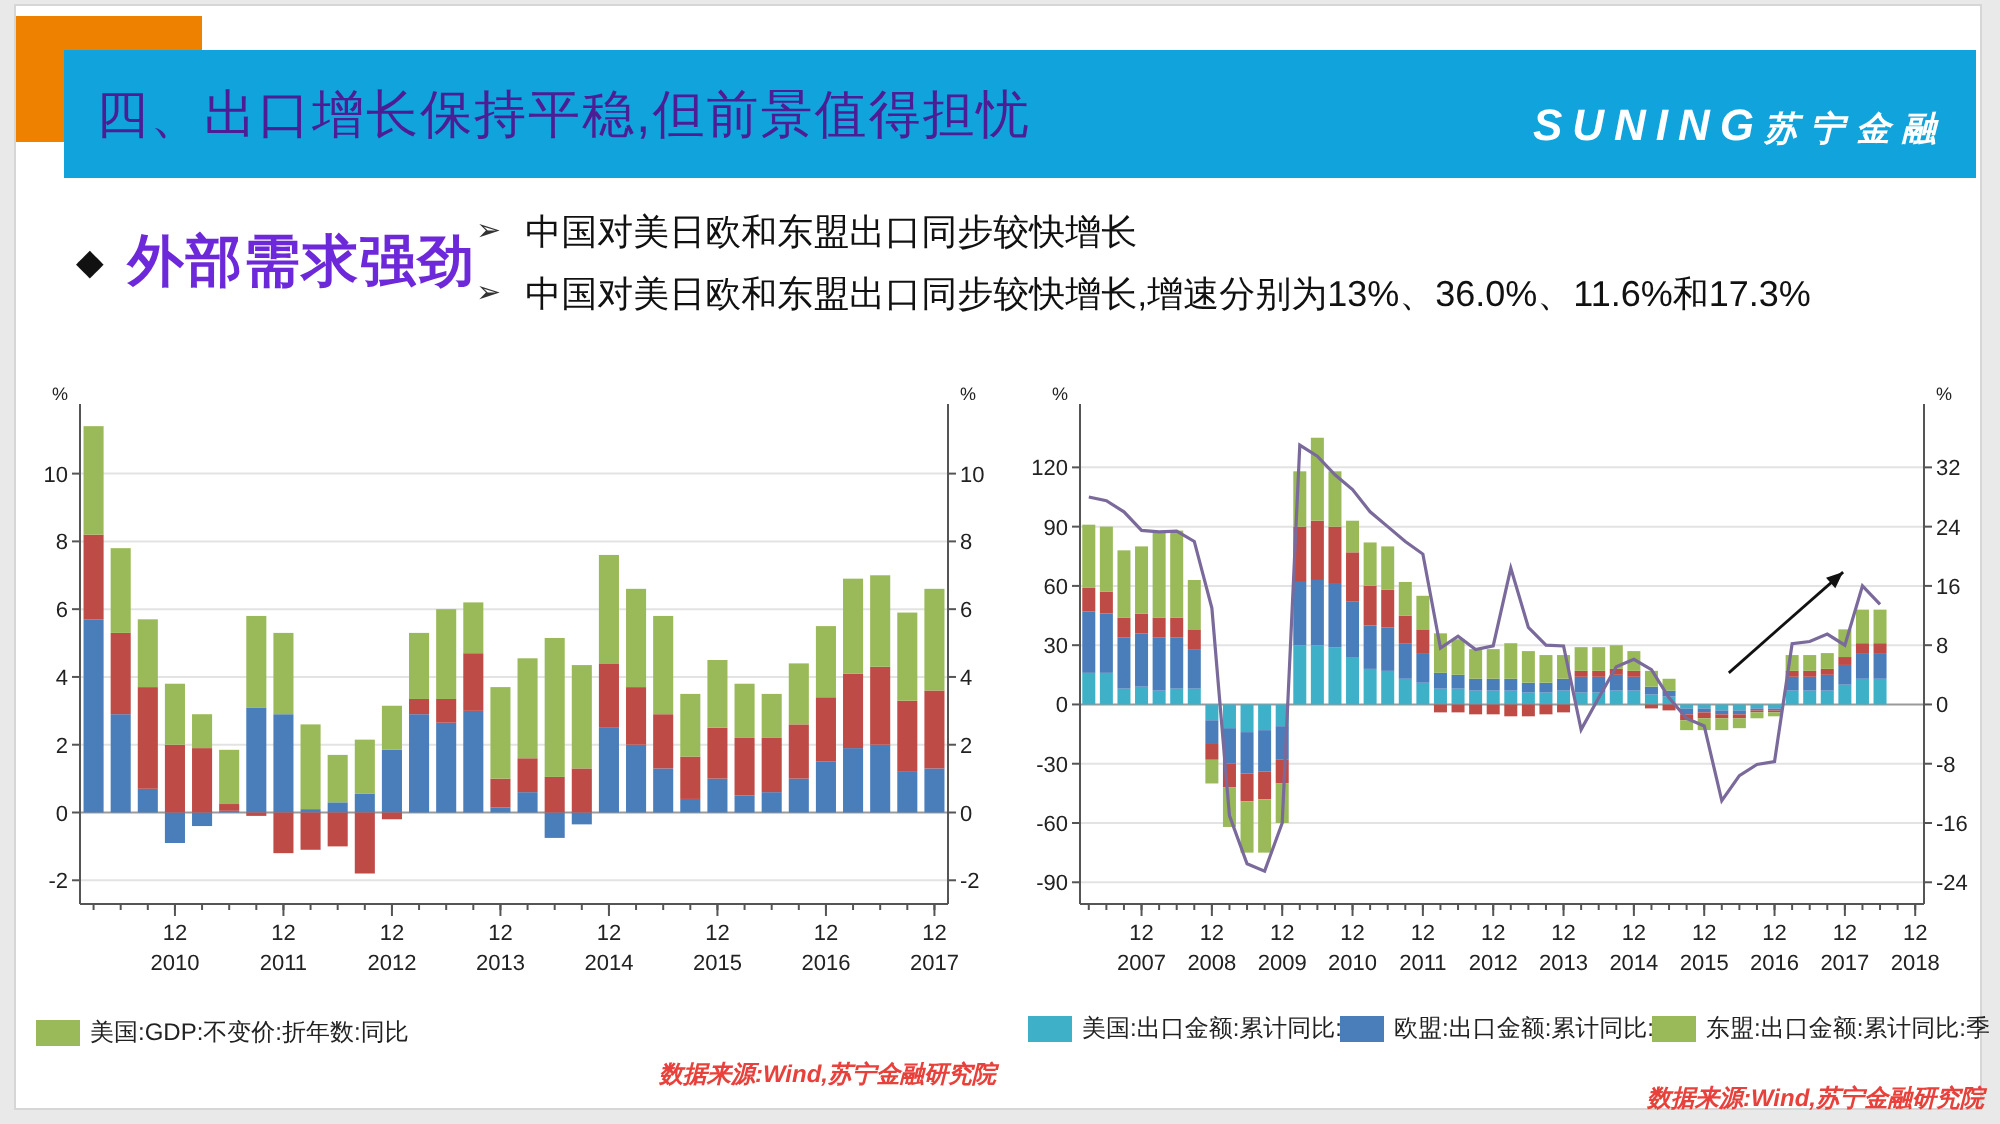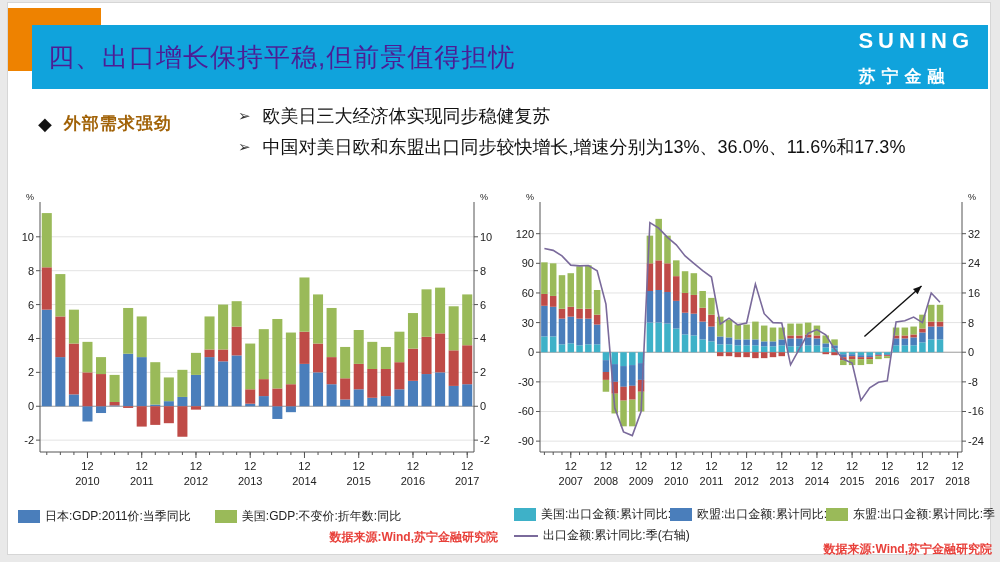--- a/index.html
+++ b/index.html
@@ -2,41 +2,41 @@
 <html><head>
 <meta charset="utf-8">
 <style>
   html,body{margin:0;padding:0;}
   body{font-family:"Liberation Sans","DejaVu Sans",sans-serif;background:#e9e9e9;}
   .stage{position:relative;width:1000px;height:562px;background:#e9e9e9;overflow:hidden;}
   .slide{position:absolute;left:7px;top:2px;width:984px;height:553px;background:#ffffff;border:1px solid #d6d6d6;box-sizing:border-box;}
   .accent-square{position:absolute;left:8px;top:8px;width:93px;height:63px;z-index:1;}
   .header-bar{position:absolute;left:32px;top:25px;width:956px;height:64px;z-index:2;display:flex;align-items:center;justify-content:space-between;box-sizing:border-box;padding:0 14px 0 16px;}
   .slide-title{color:#4c1d95;font-size:26px;font-weight:normal;letter-spacing:1px;white-space:nowrap;}
-  .logo{display:flex;flex-direction:column;align-items:flex-start;color:#ffffff;line-height:1.05;}
+  .logo{display:flex;flex-direction:row;align-items:flex-end;color:#ffffff;line-height:1.05;font-style:italic;}
   .logo-en{font-size:22px;font-weight:bold;letter-spacing:5px;}
   .logo-cn{font-size:17px;font-weight:bold;letter-spacing:6px;margin-top:16px;}
   .section-row{position:absolute;left:38px;top:112px;z-index:2;display:flex;align-items:center;}
   .diamond{font-size:18px;color:#111;margin-right:12px;}
-  .section-title{font-size:17px;font-weight:bold;color:#a16207;letter-spacing:1px;border-bottom:0;}
+  .section-title{font-size:28px;font-weight:bold;color:#6d28d9;letter-spacing:1px;border-bottom:0;}
   .bullets{position:absolute;left:238px;top:104px;z-index:2;}
   .bullet-row{display:flex;align-items:flex-start;margin-bottom:7px;}
   .bullet-arrow{font-size:15px;color:#333;margin-right:12px;line-height:24px;}
   .bullet-text{font-size:18px;color:#111;line-height:24px;white-space:nowrap;}
   .chart-box{position:absolute;top:192px;}
   #chart-left{left:10px;width:492px;height:300px;}
   #chart-right{left:512px;width:482px;height:300px;}
   .legend{position:absolute;display:flex;flex-wrap:wrap;align-items:center;font-size:12px;color:#222;}
   #legend-left{left:18px;top:508px;width:480px;gap:24px;}
   #legend-right{left:514px;top:506px;width:482px;}
   #legend-right .legend-item{width:156px;margin-bottom:4px;}
   .legend-item{display:flex;align-items:center;white-space:nowrap;}
   .swatch{display:inline-block;width:22px;height:13px;margin-right:5px;flex:none;}
   .line-swatch{display:inline-block;width:24px;height:2px;margin-right:5px;flex:none;}
-  .source-note{position:absolute;font-size:12px;font-weight:bold;white-space:nowrap;}
+  .source-note{position:absolute;font-size:12px;font-weight:bold;font-style:italic;white-space:nowrap;}
   #source-left{left:10px;top:529px;width:488px;text-align:right;}
   #source-right{left:512px;top:541px;width:480px;text-align:right;}
   svg text{font-family:"Liberation Sans","DejaVu Sans",sans-serif;}
 </style>
 </head>
 <body>
 
 <div class="stage">
   <div class="slide"></div>
 
@@ -51,21 +51,21 @@
   </div>
 
   <div class="section-row">
     <span class="diamond">◆</span>
     <span class="section-title">外部需求强劲</span>
   </div>
 
   <div class="bullets">
     <div class="bullet-row">
       <span class="bullet-arrow">➢</span>
-      <span class="bullet-text">欧美日三大经济体实现同步稳健复苏</span>
+      <span class="bullet-text">中国对美日欧和东盟出口同步较快增长</span>
     </div>
     <div class="bullet-row">
       <span class="bullet-arrow">➢</span>
       <span class="bullet-text">中国对美日欧和东盟出口同步较快增长,增速分别为13%、36.0%、11.6%和17.3%</span>
     </div>
   </div>
 
   <div class="chart-box" id="chart-left"><svg width="492" height="300">
         <line x1="30" y1="248.13888888888889" x2="464" y2="248.13888888888889" stroke="#e3e3e3" stroke-width="1"></line>
         <line x1="30" y1="214.25" x2="464" y2="214.25" stroke="#9a9a9a" stroke-width="1"></line>
@@ -574,42 +574,34 @@
         <line x1="410.4375" y1="260" x2="410.4375" y2="266" stroke="#555"></line>
         <text x="410.4375" y="278" text-anchor="middle" font-size="11" fill="#222">12</text>
         <text x="410.4375" y="293" text-anchor="middle" font-size="11" fill="#222">2017</text>
         <line x1="445.6041666666667" y1="260" x2="445.6041666666667" y2="266" stroke="#555"></line>
         <text x="445.6041666666667" y="278" text-anchor="middle" font-size="11" fill="#222">12</text>
         <text x="445.6041666666667" y="293" text-anchor="middle" font-size="11" fill="#222">2018</text>
       </svg></div>
 
   <div class="legend" id="legend-left">
       <div class="legend-item">
-        <span class="swatch" style="background: rgb(74, 126, 187);"></span>
-        <span>日本:GDP:2011价:当季同比</span>
-      </div>
-      <div class="legend-item">
         <span class="swatch" style="background: rgb(154, 186, 89);"></span>
         <span>美国:GDP:不变价:折年数:同比</span>
       </div>
     </div>
   <div class="legend" id="legend-right">
       <div class="legend-item">
         <span class="swatch" style="background: rgb(62, 177, 200);"></span>
         <span>美国:出口金额:累计同比:季</span>
       </div>
       <div class="legend-item">
         <span class="swatch" style="background: rgb(74, 126, 187);"></span>
         <span>欧盟:出口金额:累计同比:季</span>
       </div>
       <div class="legend-item">
         <span class="swatch" style="background: rgb(154, 186, 89);"></span>
         <span>东盟:出口金额:累计同比:季</span>
       </div>
-      <div class="legend-item">
-        <span class="line-swatch" style="background: rgb(122, 106, 155);"></span>
-        <span>出口金额:累计同比:季(右轴)</span>
-      </div>
     </div>
 
   <div class="source-note" id="source-left" style="color: rgb(232, 64, 58);">数据来源:Wind,苏宁金融研究院</div>
   <div class="source-note" id="source-right" style="color: rgb(232, 64, 58);">数据来源:Wind,苏宁金融研究院</div>
 </div>
 
 </body></html>

